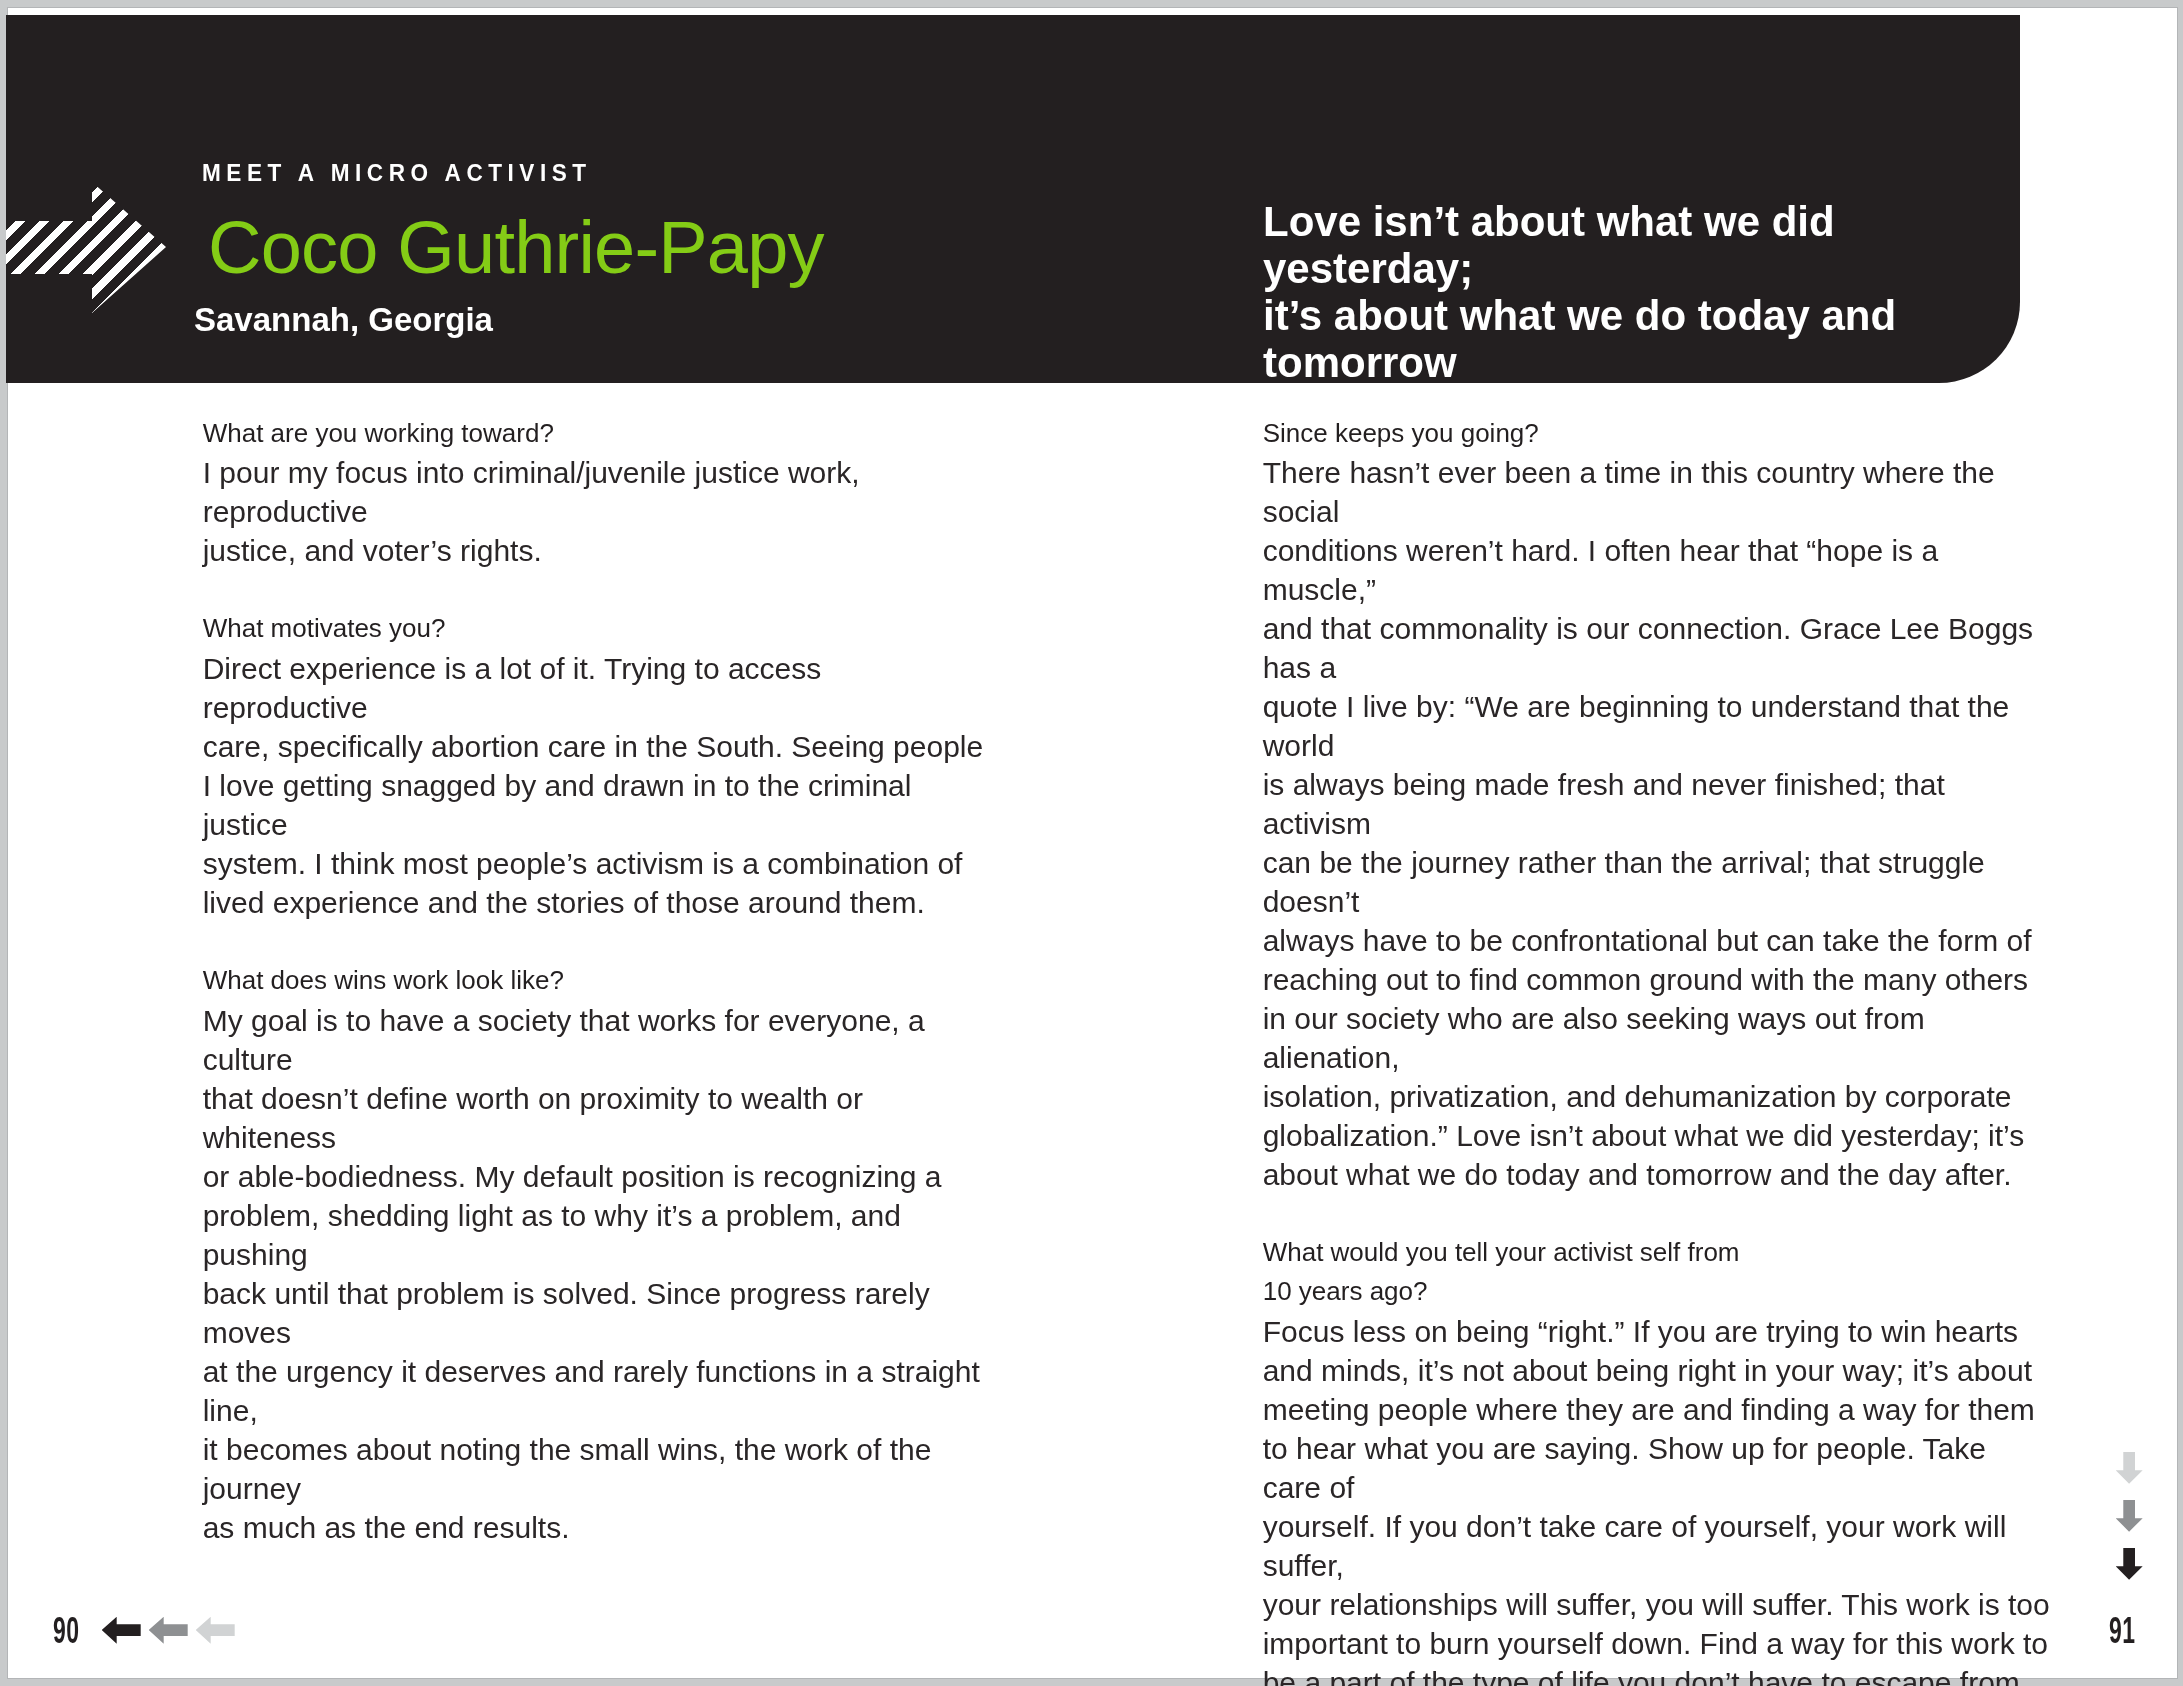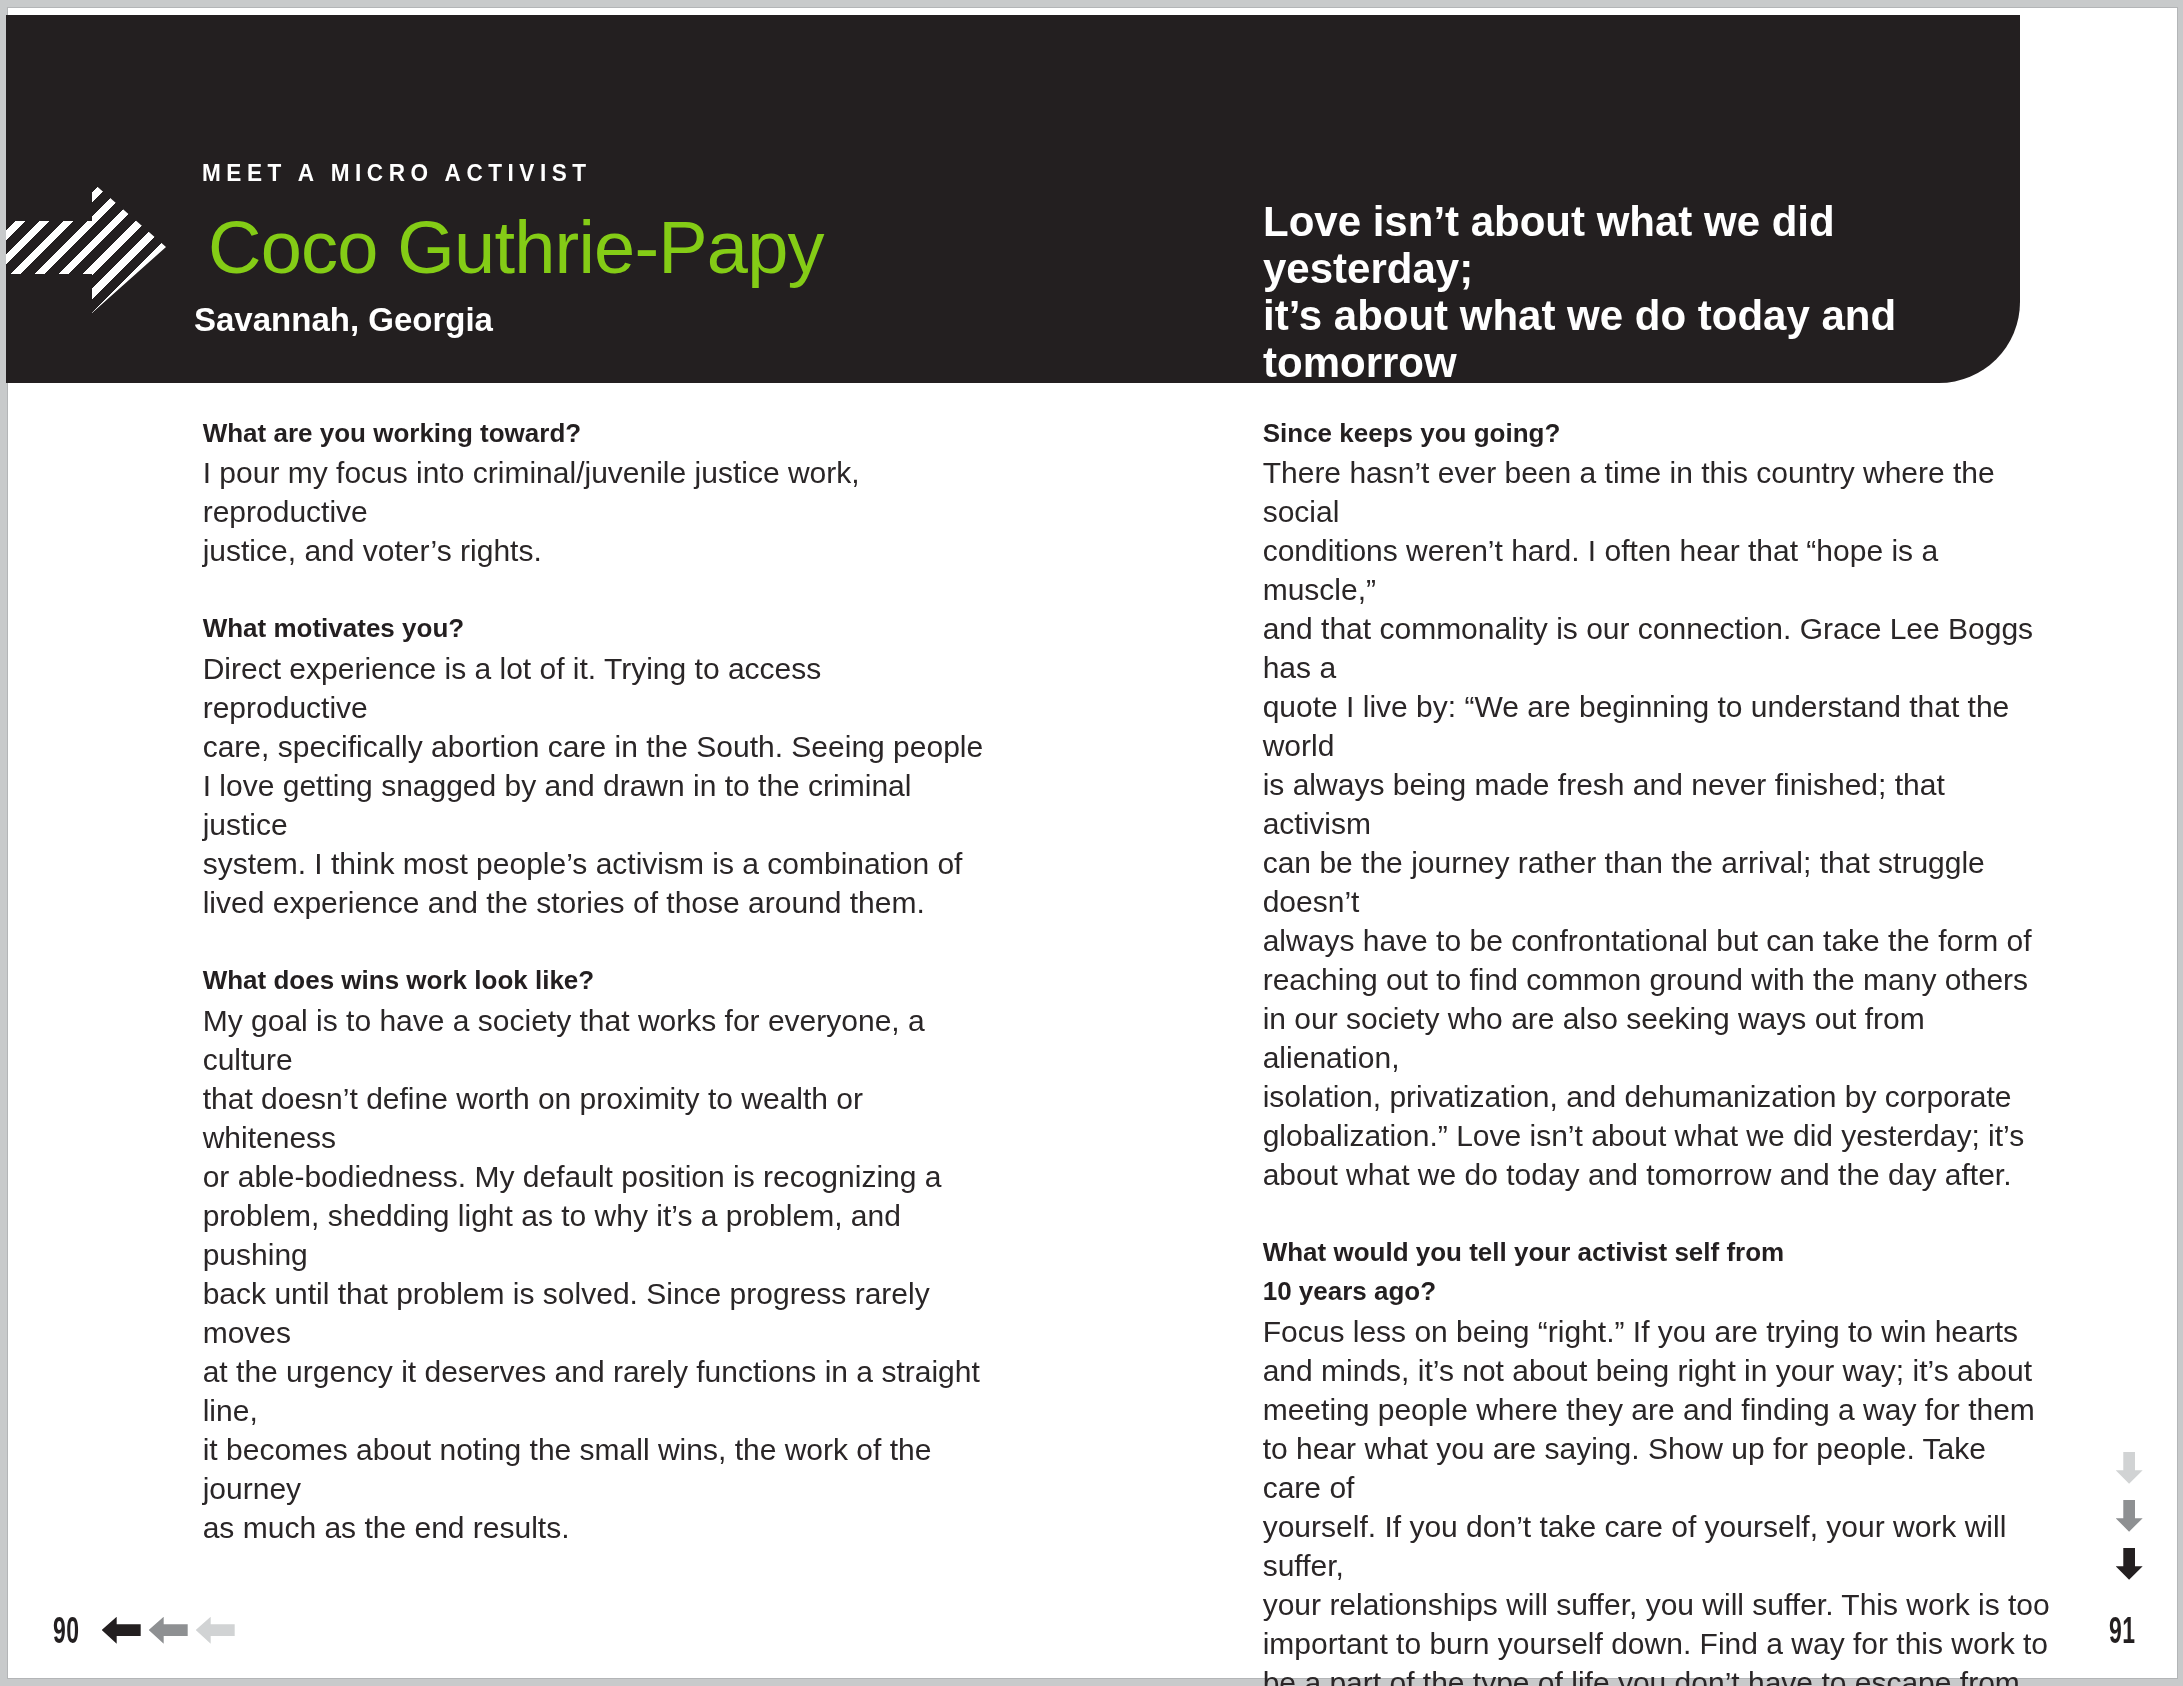--- a/index.html
+++ b/index.html
@@ -43,21 +43,21 @@
   .pull-quote {
     position:absolute; left:1257px; top:183px; width:739px;
     font-size:42px; line-height:47px; font-weight:bold; color:#fff;
     white-space:pre-line;
   }
   
   .col { position:absolute; top:406px; width:789px; }
   .col.left  { left:195px; }
   .col.right { left:1255px; }
   .col h2 {
-    font-size:26px; line-height:39px; font-weight:bold; color:#231f20;
+    font-size:26px; line-height:39px; font-weight:normal; color:#231f20;
     margin:0 0 0.8px 0; white-space:pre-line;
   }
   .col p {
     font-size:30px; line-height:39px; color:#2a2627;
     margin:0 0 39px 0; white-space:pre-line;
   }
   
   .pagenum {
     position:absolute; font-size:37px; font-weight:bold;
     transform:scaleX(.62); transform-origin:left; letter-spacing:0.8px;

